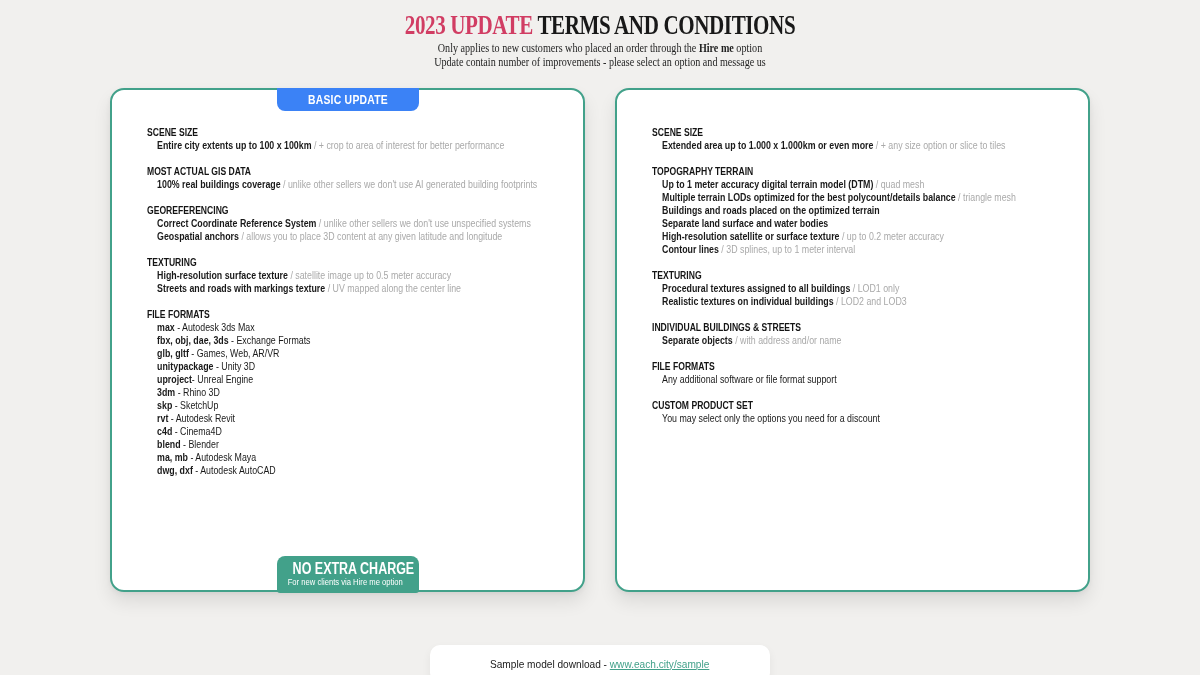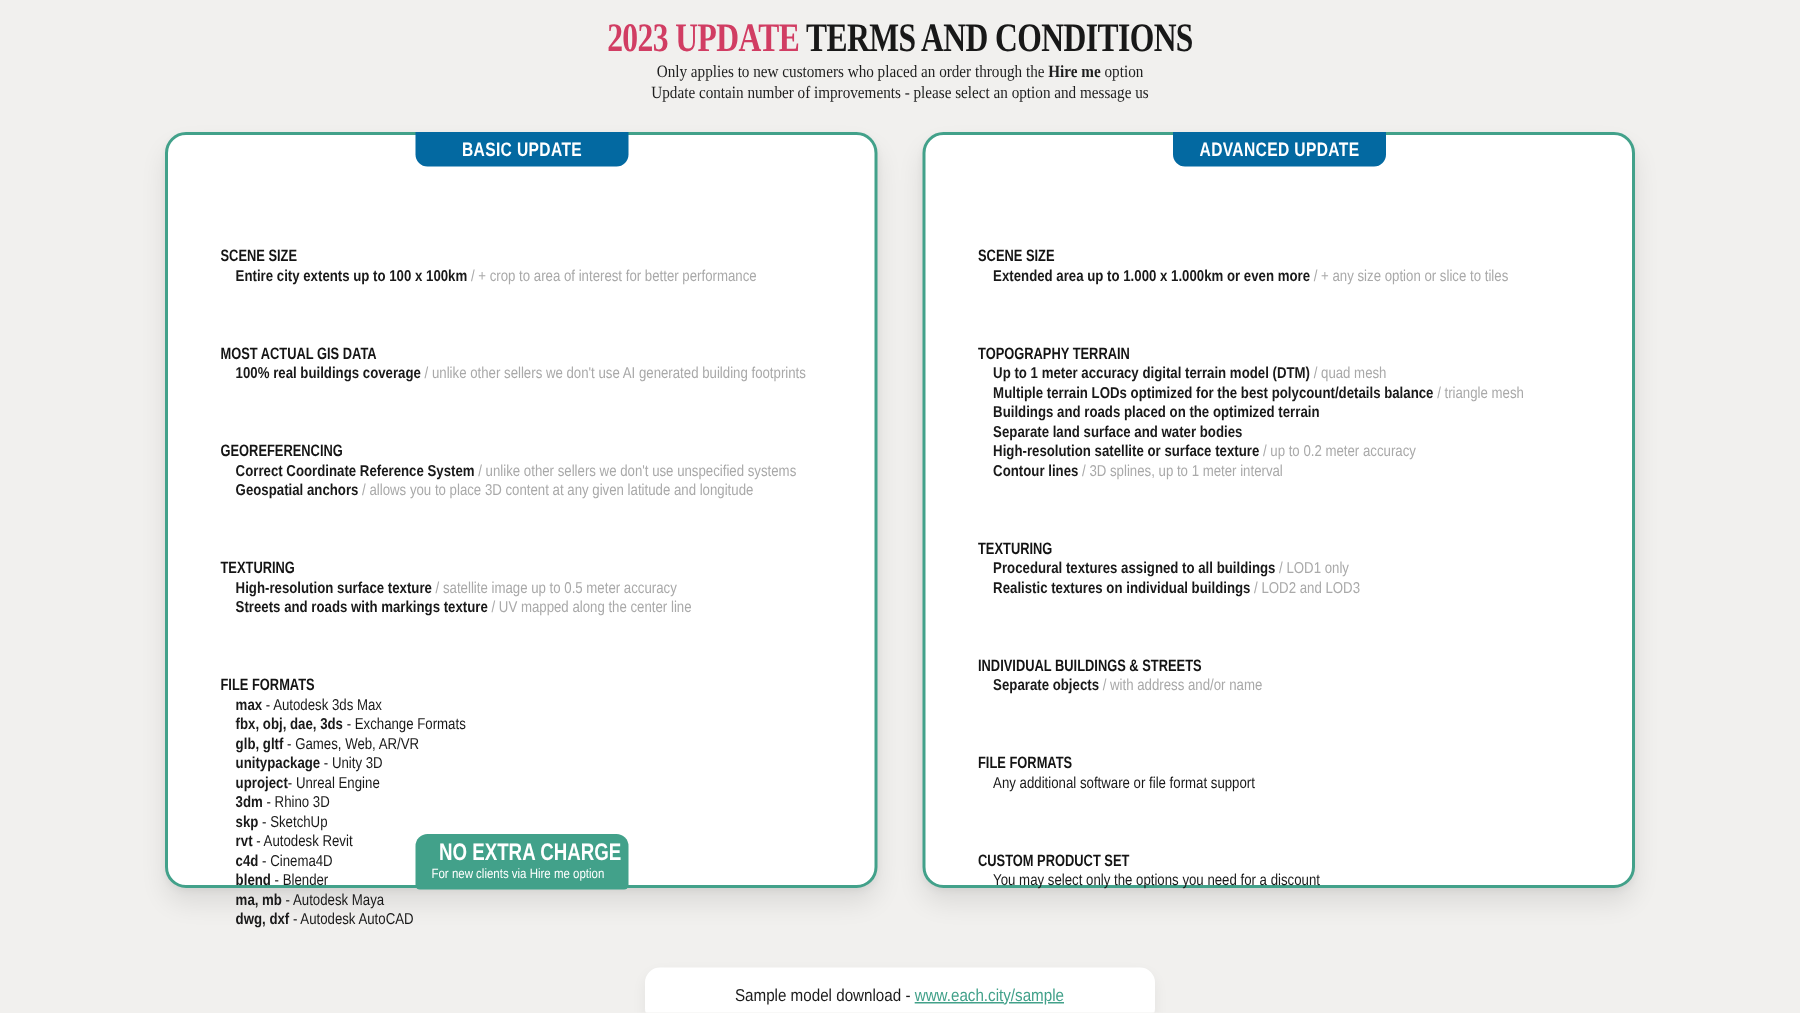--- a/index.html
+++ b/index.html
@@ -29,21 +29,21 @@
     position:absolute; top:88px; width:475px; height:504px;
     background:#ffffff; border:2px solid #42a18a; border-radius:14px;
     box-shadow:0 10px 18px rgba(0,0,0,0.09), 0 2px 5px rgba(0,0,0,0.05);
   }
   .panel-left  { left:110px; }
   .panel-right { left:615px; }
   .content { padding:36px 16px 0 35px; }
 
   .badge-top {
     position:absolute; top:-2px; left:50%; transform:translateX(-50%);
-    width:142px; height:23px; background:#0369a1; border-radius:0 0 8px 8px;
+    width:142px; height:23px; background:#3b82f6; border-radius:0 0 8px 8px;
     color:#fff; text-align:center;
   }
   .badge-top .bt-label {
     display:block; font-size:13px; font-weight:700; line-height:23px; white-space:nowrap;
     transform:scaleX(0.8); transform-origin:50% 50%; letter-spacing:0.3px;
   }
   .badge-bottom {
     position:absolute; bottom:-3px; left:50%; transform:translateX(-50%);
     width:142px; height:37px; background:#42a18a; border-radius:8px 8px 3px 3px;
     color:#fff; text-align:left; padding-top:4px;
@@ -51,21 +51,21 @@
   .badge-bottom .bb-title {
     font-size:16px; font-weight:700; line-height:17px; white-space:nowrap;
     transform:scaleX(0.78); transform-origin:50% 50%;
   }
   .badge-bottom .bb-sub {
     font-size:9px; line-height:11px; white-space:nowrap;
     transform:scaleX(0.85); transform-origin:50% 50%;
   }
 
   
-  .section { margin-bottom:13px;margin-top:39px; }
+  .section { margin-bottom:13px; }
   .sec-title {
     font-size:11px; font-weight:700; line-height:13px; color:#141414; white-space:nowrap;
     transform:scaleX(0.78); transform-origin:0 50%;
   }
   .line {
     font-size:10.5px; line-height:13px; padding-left:12px; white-space:nowrap;
     transform:scaleX(0.84); transform-origin:0 50%;
   }
   .line .b { font-weight:700; color:#191919; }
   .line .r { font-weight:400; color:#191919; }
@@ -132,23 +132,20 @@
         <div class="line"><span class="b">dwg, dxf</span><span class="r"> - Autodesk AutoCAD</span></div>
       </div>
     </div>
   <div class="badge-bottom">
     <div class="bb-title">NO EXTRA CHARGE</div>
     <div class="bb-sub">For new clients via Hire me option</div>
   </div>
 </section>
 
 <section class="panel panel-right">
-  <div class="badge-top">
-    <span class="bt-label">ADVANCED UPDATE</span>
-  </div>
   <div class="content">
       <div class="section">
         <div class="sec-title">SCENE SIZE</div>
         <div class="line"><span class="b">Extended area up to 1.000 x 1.000km or even more</span><span class="n"> / + any size option or slice to tiles</span></div>
       </div>
       <div class="section">
         <div class="sec-title">TOPOGRAPHY TERRAIN</div>
         <div class="line"><span class="b">Up to 1 meter accuracy digital terrain model (DTM)</span><span class="n"> / quad mesh</span></div>
         <div class="line"><span class="b">Multiple terrain LODs optimized for the best polycount/details balance</span><span class="n"> / triangle mesh</span></div>
         <div class="line"><span class="b">Buildings and roads placed on the optimized terrain</span></div>

